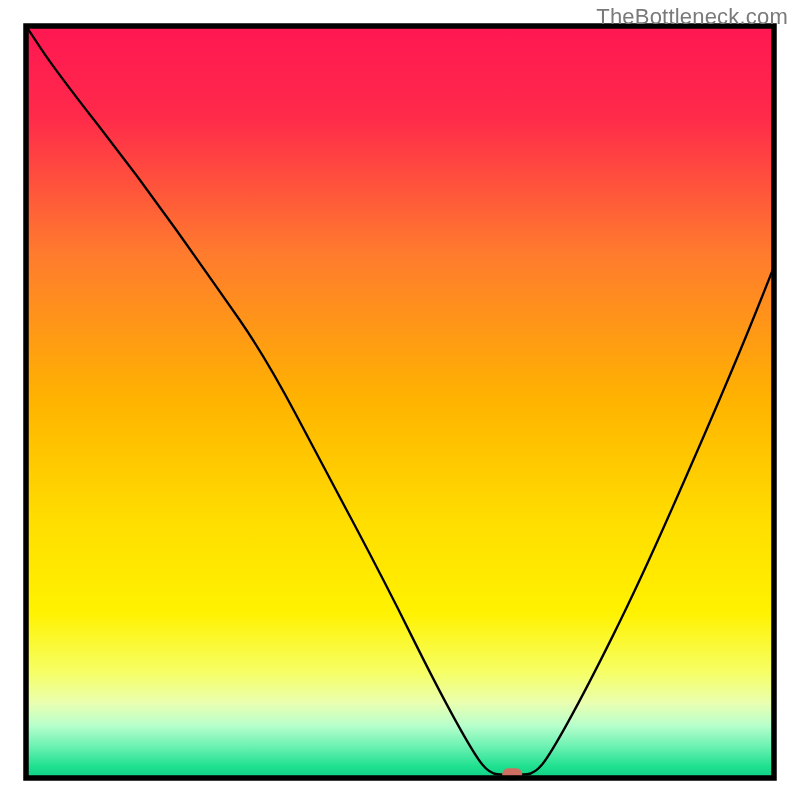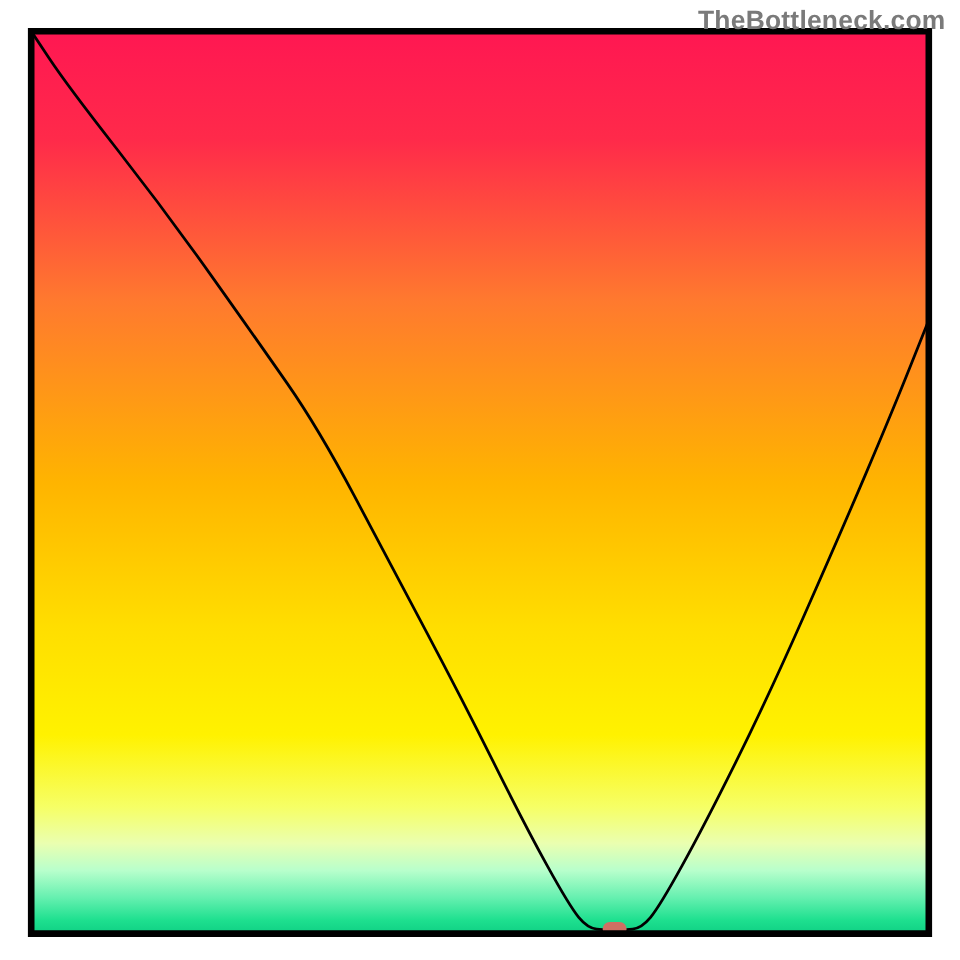--- a/index.html
+++ b/index.html
@@ -13,21 +13,21 @@
   .chart-wrap {
     position: relative;
     width: 800px;
     height: 800px;
   }
   .watermark {
     position: absolute;
     top: 4px;
     right: 12px;
     font-size: 22px;
-    font-weight: 700;
+    font-weight: 400;
     color: #7a7a7a;
     letter-spacing: 0.2px;
   }
   svg {
     position: absolute;
     top: 0;
     left: 0;
   }
 </style>
 </head>

